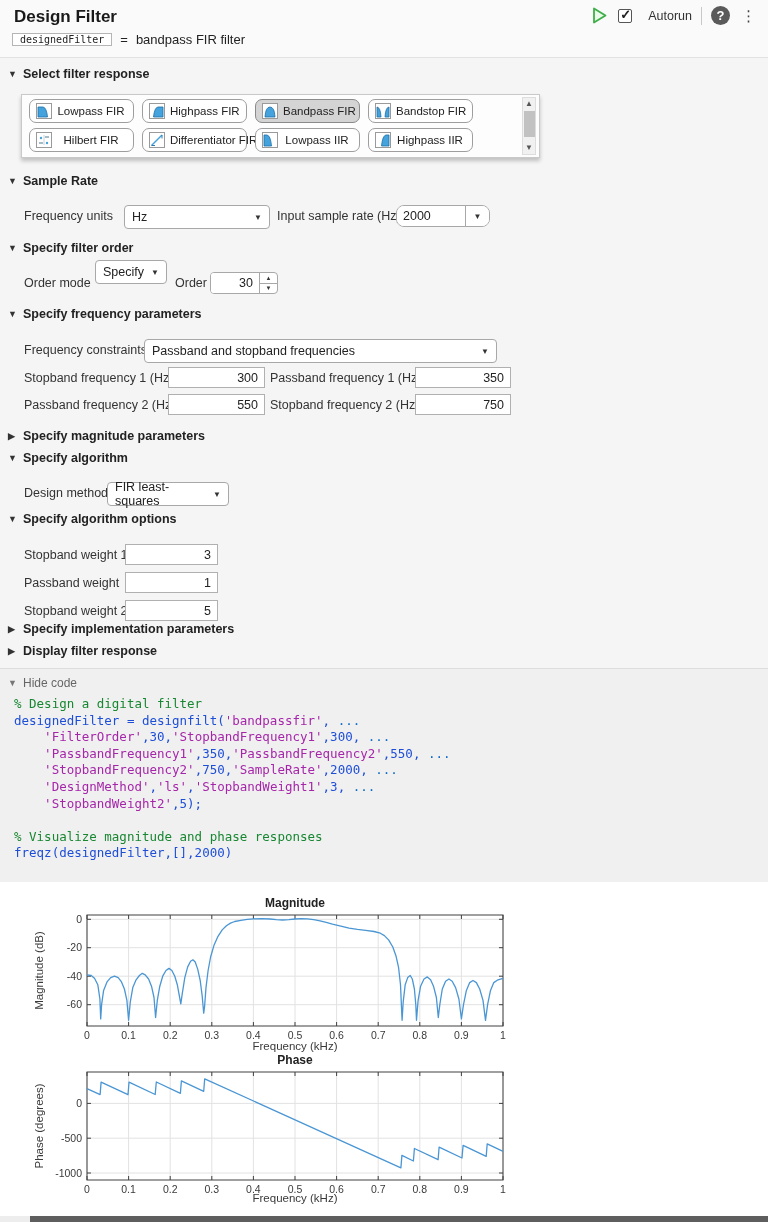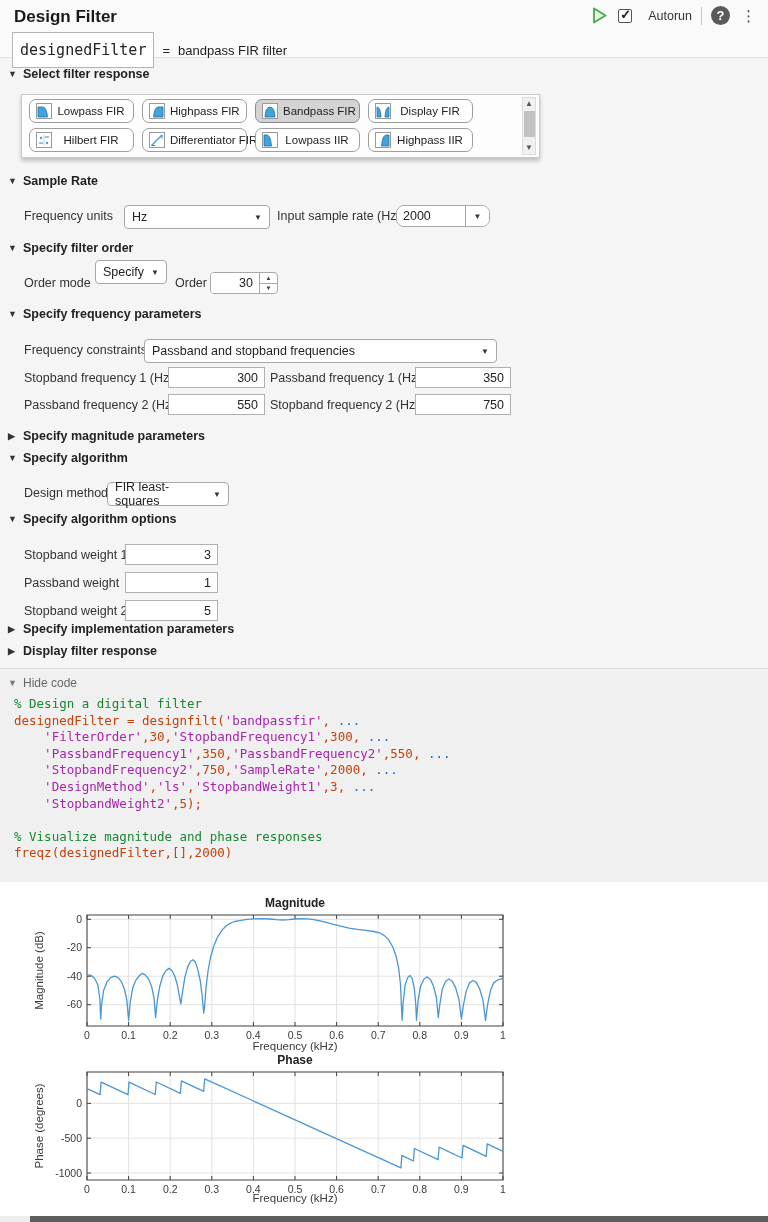--- a/index.html
+++ b/index.html
@@ -11,21 +11,21 @@
   #header { position:absolute; left:0; top:0; width:768px; height:58px; background:#fafafa; border-bottom:1px solid #e2e2e2; }
   #title { position:absolute; left:14px; top:7px; font-size:17px; font-weight:bold; color:#1a1a1a; }
   #hdr-right { position:absolute; right:10px; top:6px; display:flex; align-items:center; gap:9px; }
   .vdiv { width:1px; height:18px; background:#c8c8c8; }
   #autorun-wrap { display:flex; align-items:center; gap:16px; font-size:12.5px; color:#333; }
   .chk { width:14px; height:14px; background:#fff; border:1.5px solid #555; border-radius:2px; position:relative; }
   .chk.on:after { content:"✓"; position:absolute; left:1px; top:-3px; font-size:13px; color:#222; font-weight:bold; }
   #help-btn { width:19px; height:19px; border-radius:50%; background:#5a5a5a; color:#fff; font-size:13px; font-weight:bold; text-align:center; line-height:19px; }
   #kebab { font-size:15px; color:#444; letter-spacing:0; line-height:19px; padding:0 2px; }
   #result-row { position:absolute; left:12px; top:32px; display:flex; align-items:center; gap:8px; font-size:13px; color:#222; }
-  #var-box { font-family:"DejaVu Sans Mono", monospace; font-size:15px; color:#222; background:#fff; border:1px solid #b5b5b5; padding:8px 7px; }
+  #var-box { font-family:"DejaVu Sans Mono", monospace; font-size:10px; color:#222; background:#fff; border:1px solid #b5b5b5; padding:0 7px; }
 
   
   .sec { position:absolute; left:8px; display:flex; align-items:center; gap:6px; font-size:12.5px; font-weight:bold; color:#222; cursor:default; }
   .tri { font-size:9px; color:#333; width:9px; }
 
   .lbl { font-size:12.5px; color:#333; }
 
   
   .dd { position:absolute; display:flex; align-items:center; justify-content:space-between; background:#fff; border:1px solid #a8a8a8; border-radius:4px; height:22px; padding:11px 7px; font-size:12.5px; color:#222; }
   .dd .arr { font-size:8px; color:#333; margin-left:6px; }
@@ -51,21 +51,21 @@
   .rbtn .ric { width:16px; height:16px; margin:0 5px 0 6px; flex:0 0 auto; }
   .rbtn .rtx { flex:1; text-align:center; margin-right:8px; white-space:nowrap; }
   #resp-scroll { position:absolute; right:3px; top:2px; bottom:2px; width:14px; background:#f1f1f1; border:1px solid #ddd; }
   #resp-scroll .sarr { position:absolute; left:0; width:12px; height:12px; color:#555; font-size:8px; text-align:center; line-height:12px; }
   #resp-thumb { position:absolute; left:1px; top:13px; width:11px; height:26px; background:#c2c2c2; }
 
   
   #code-sec { position:absolute; left:0; top:668px; width:768px; height:214px; background:#f0f0f0; border-top:1px solid #ddd; }
   #hide-code { position:absolute; left:8px; top:7px; display:flex; gap:6px; align-items:center; font-size:12px; color:#666; }
   #code { position:absolute; left:14px; top:27px; font-family:"DejaVu Sans Mono", monospace; font-size:12.5px; line-height:16.6px; white-space:pre; color:#222; }
-  .com { color:#178731; } .str { color:#a626aa; } .cnt { color:#0b6bcb; } .pln { color:#c2410c; }
+  .com { color:#178731; } .str { color:#a626aa; } .cnt { color:#0b6bcb; } .pln { color:#1d4ed8; }
 
   
   #plot-area { position:absolute; left:0; top:882px; width:768px; height:334px; background:#fff; }
   svg text { font-family:"Liberation Sans", sans-serif; }
   .grid { stroke:#e2e2e2; stroke-width:1; }
   .box { fill:none; stroke:#404040; stroke-width:1; }
   .tick { stroke:#404040; stroke-width:1; }
   .tl { font-size:10.5px; fill:#3a3a3a; }
   .ptitle { font-size:12px; font-weight:bold; fill:#222; }
   .alab { font-size:11.5px; fill:#3a3a3a; }
@@ -128,21 +128,21 @@
           <path d="M3 14 Q3.5 4 8 4 Q12.5 4 13 14 Z" fill="#44a2dc" stroke="#1d6fa8" stroke-width="0.8"></path>
         </svg>
       <span class="rtx">Bandpass FIR</span>
     </div>
     <div class="rbtn" style="left:346px;top:4px">
       <svg class="ric" viewBox="0 0 16 16">
           <rect x="0.5" y="0.5" width="15" height="15" fill="#fff" stroke="#9a9a9a"></rect>
           <path d="M2 14 V4 Q5.5 4.5 6 14 Z" fill="#44a2dc" stroke="#1d6fa8" stroke-width="0.8"></path>
           <path d="M14 14 V4 Q10.5 4.5 10 14 Z" fill="#44a2dc" stroke="#1d6fa8" stroke-width="0.8"></path>
         </svg>
-      <span class="rtx">Display FIR</span>
+      <span class="rtx">Bandstop FIR</span>
     </div>
 
     <div class="rbtn" style="left:7px;top:33px">
       <svg class="ric" viewBox="0 0 16 16">
           <rect x="0.5" y="0.5" width="15" height="15" fill="#fff" stroke="#9a9a9a"></rect>
           <path d="M3 11 H7 M9 5 H13" stroke="#8aa6b8" stroke-width="1.6"></path>
           <circle cx="5" cy="6" r="1.2" fill="#44a2dc"></circle>
           <circle cx="11" cy="11" r="1.2" fill="#44a2dc"></circle>
           <path d="M8 3 V13" stroke="#b9c6cf" stroke-width="0.8"></path>
         </svg>

